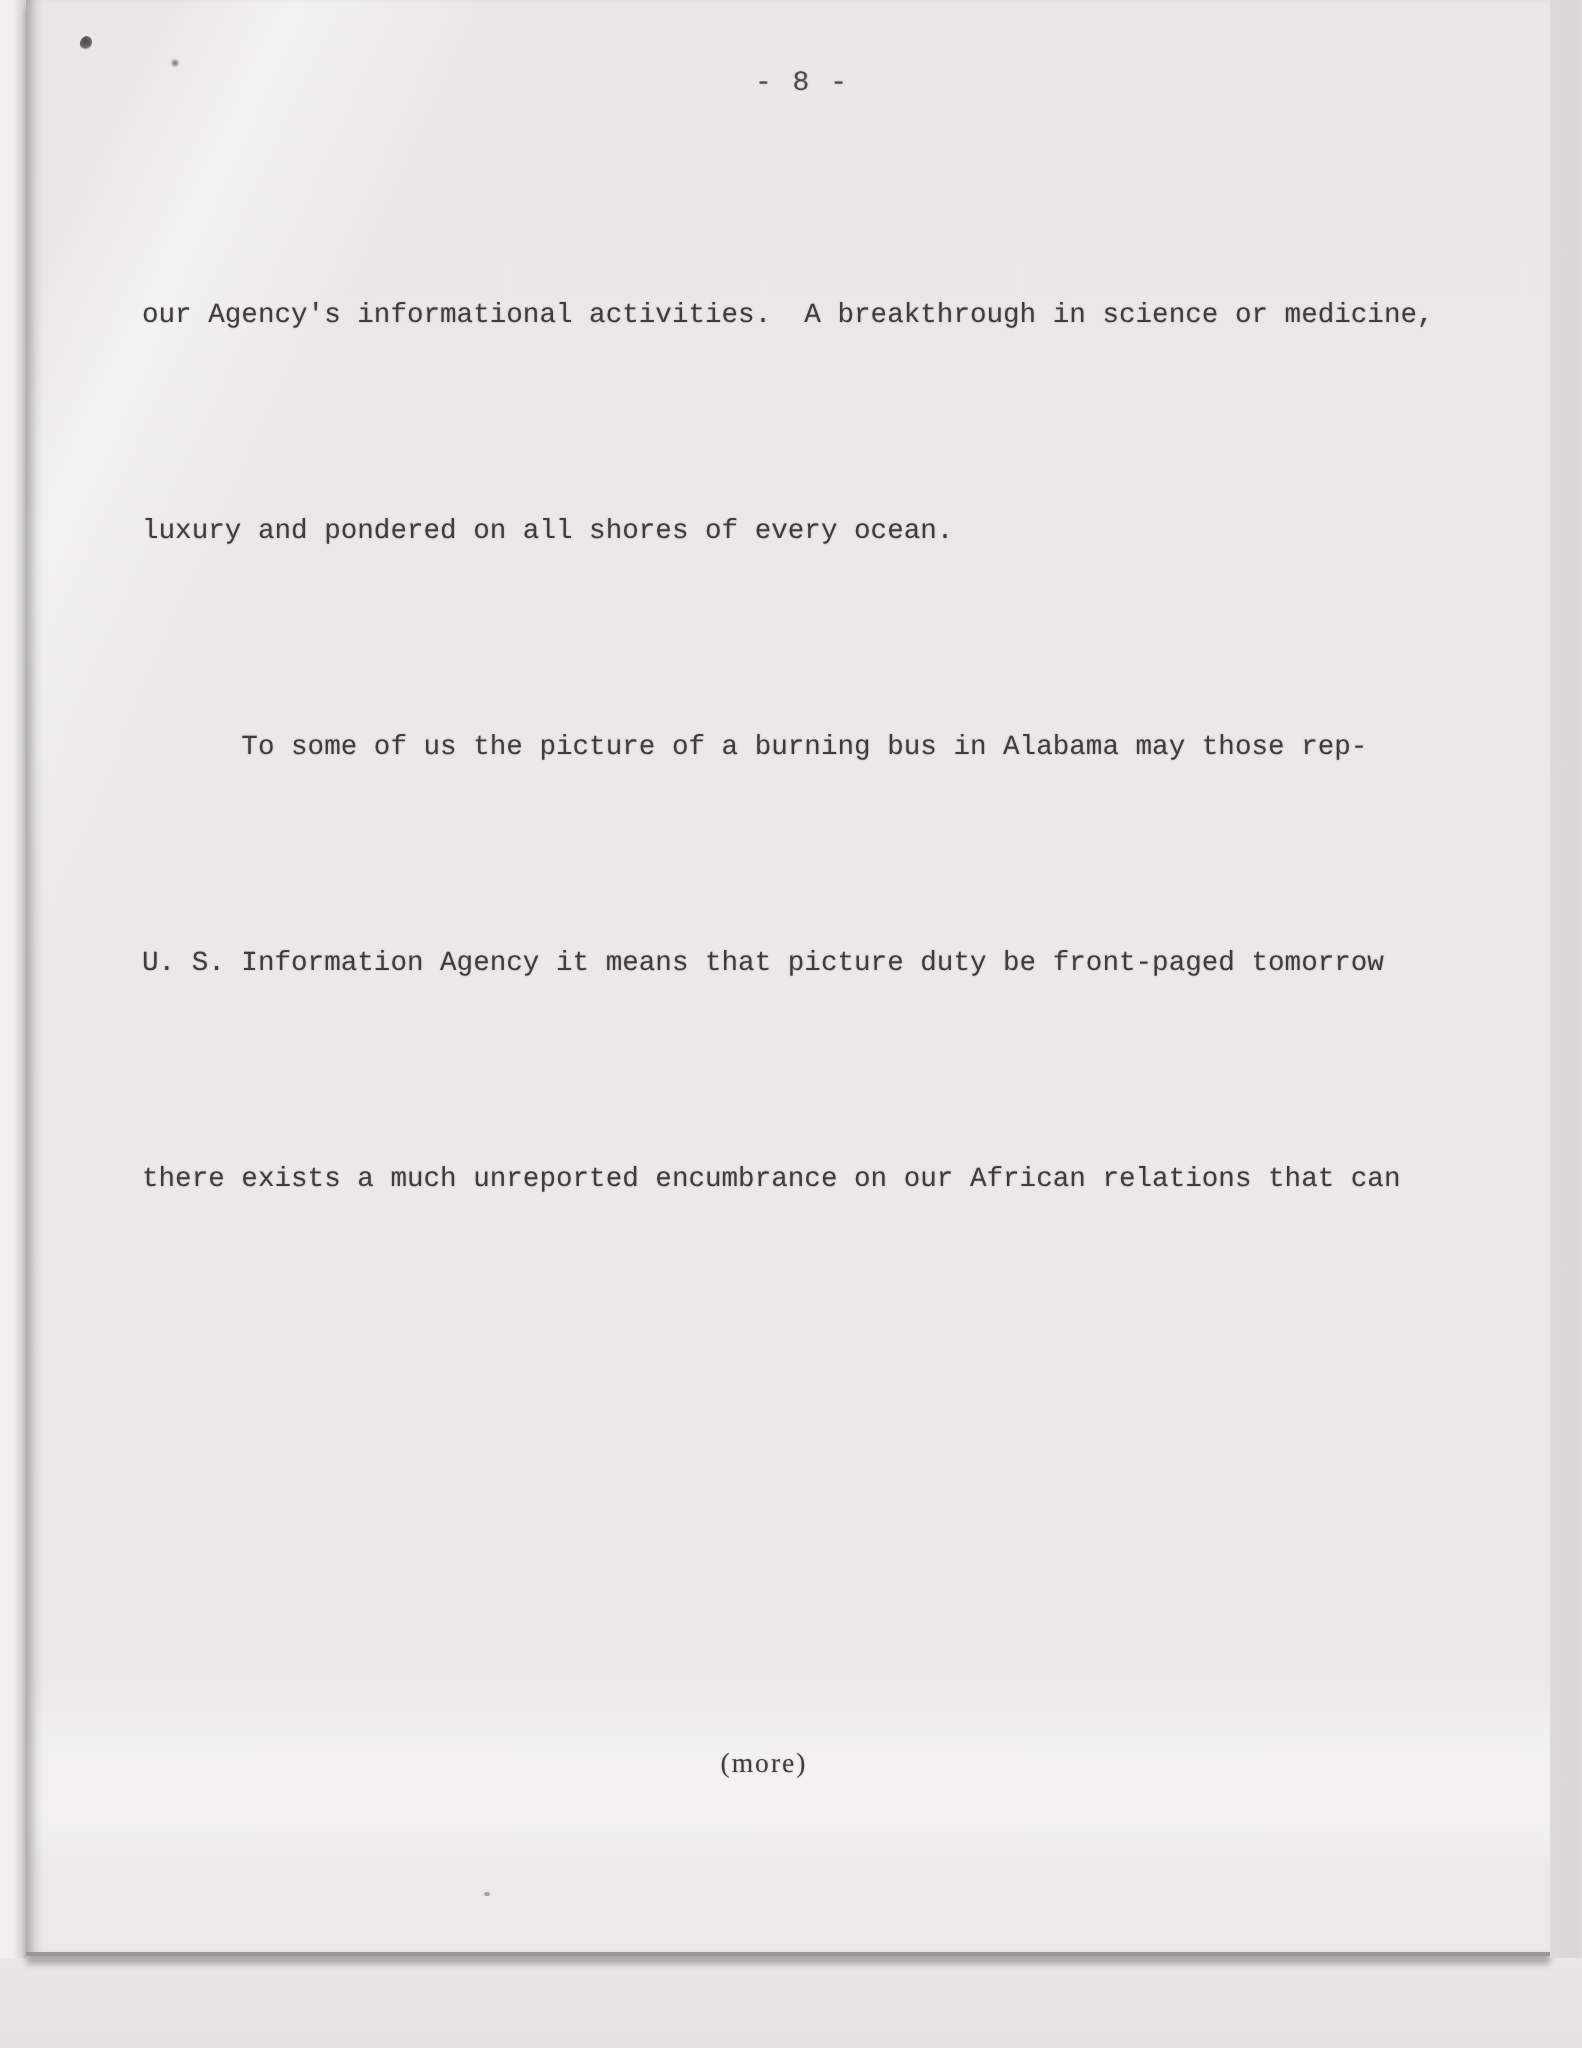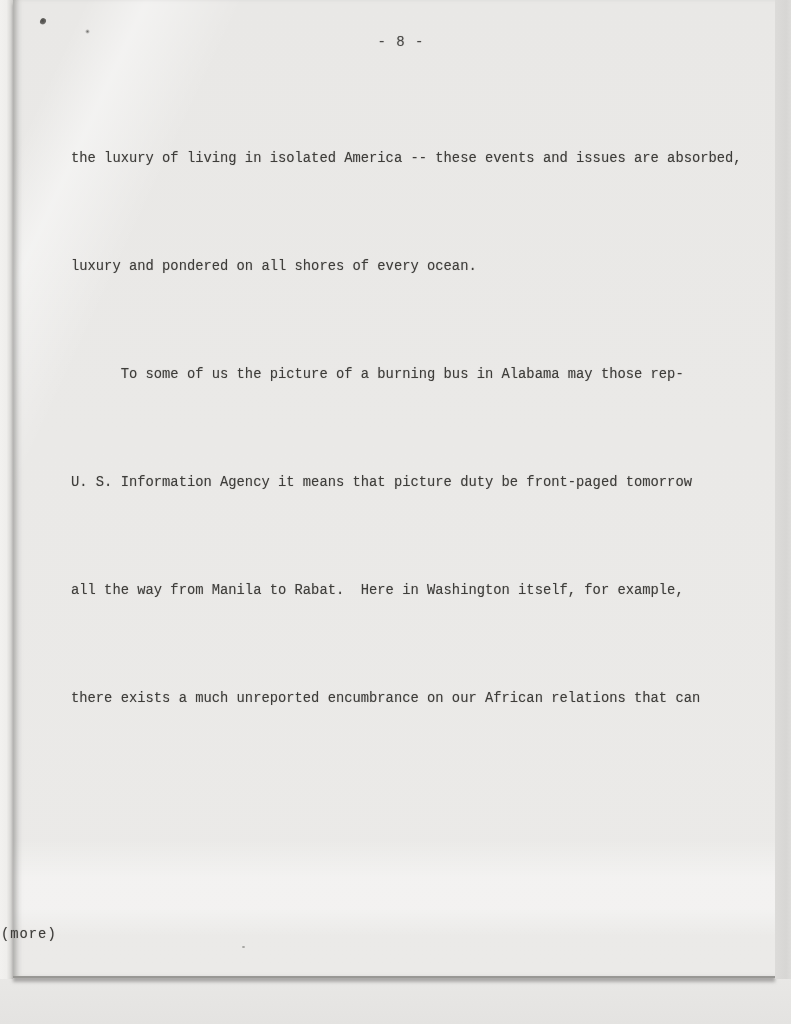--- a/index.html
+++ b/index.html
@@ -44,25 +44,26 @@
   }
   .text-block {
     position: absolute; left: 58px; top: 69px;
     font-size: 13.8px; line-height: 36px;
     color: #3e3d3a;
     white-space: pre;
     text-shadow: 0 0 1px rgba(62,61,58,0.35);
   }
   .line { height: 36px; }
   .page-footer {
-    position: absolute; top: 927px; left: -12px; width: 100%;
-    text-align: left;
+    position: absolute; top: 874px; left: -12px; width: 100%;
+    text-align: center;
     font-size: 13.8px; letter-spacing: 1px;
     color: #3e3d3a;
     text-shadow: 0 0 1px rgba(62,61,58,0.35);
+    font-family: Liberation Serif, serif;
   }
   .mark1 {
     position: absolute; left: 27px; top: 18px;
     width: 6px; height: 7px; border-radius: 50%;
     background: radial-gradient(circle at 40% 40%, #4a4946 0%, #6b6a67 55%, rgba(107,106,103,0) 78%);
     transform: rotate(20deg);
   }
   .mark2 {
     position: absolute; left: 72px; top: 29px;
     width: 5px; height: 5px; border-radius: 50%;
@@ -80,25 +81,24 @@
 <div class="scan">
   <div class="left-strip"></div>
 
   <div class="paper">
     <div class="mark1"></div>
     <div class="mark2"></div>
 
     <div class="page-header">- 8 -</div>
 
     <div class="text-block">
-      <div class="line">the luxury of living in isolated America -- these events and issues are absorbed,</div>
+      <div class="line">our Agency's informational activities.  A breakthrough in science or medicine,</div>
       <div class="line">luxury and pondered on all shores of every ocean.</div>
       <div class="line">      To some of us the picture of a burning bus in Alabama may those rep-</div>
       <div class="line">U. S. Information Agency it means that picture duty be front-paged tomorrow</div>
-      <div class="line">all the way from Manila to Rabat.  Here in Washington itself, for example,</div>
       <div class="line">there exists a much unreported encumbrance on our African relations that can</div>
       
       
       
       
       
       
       
       
       

